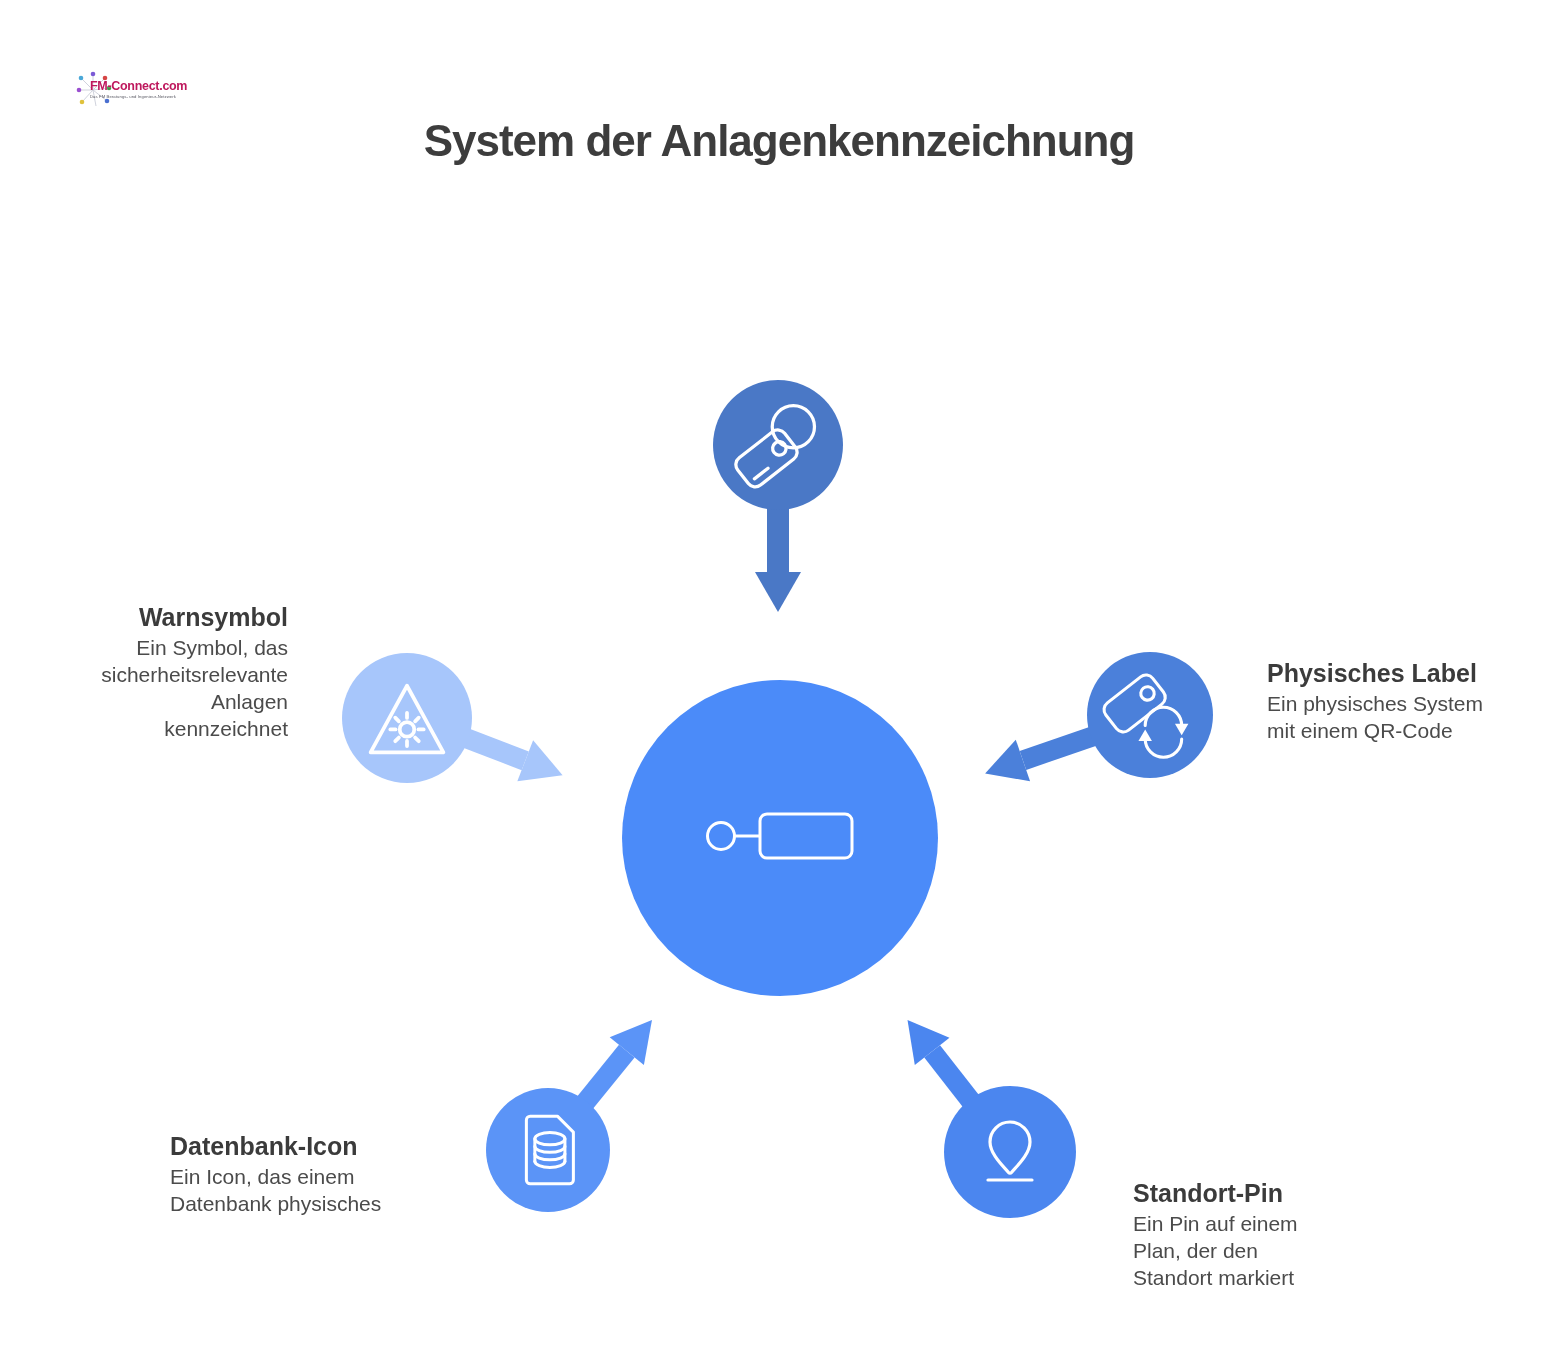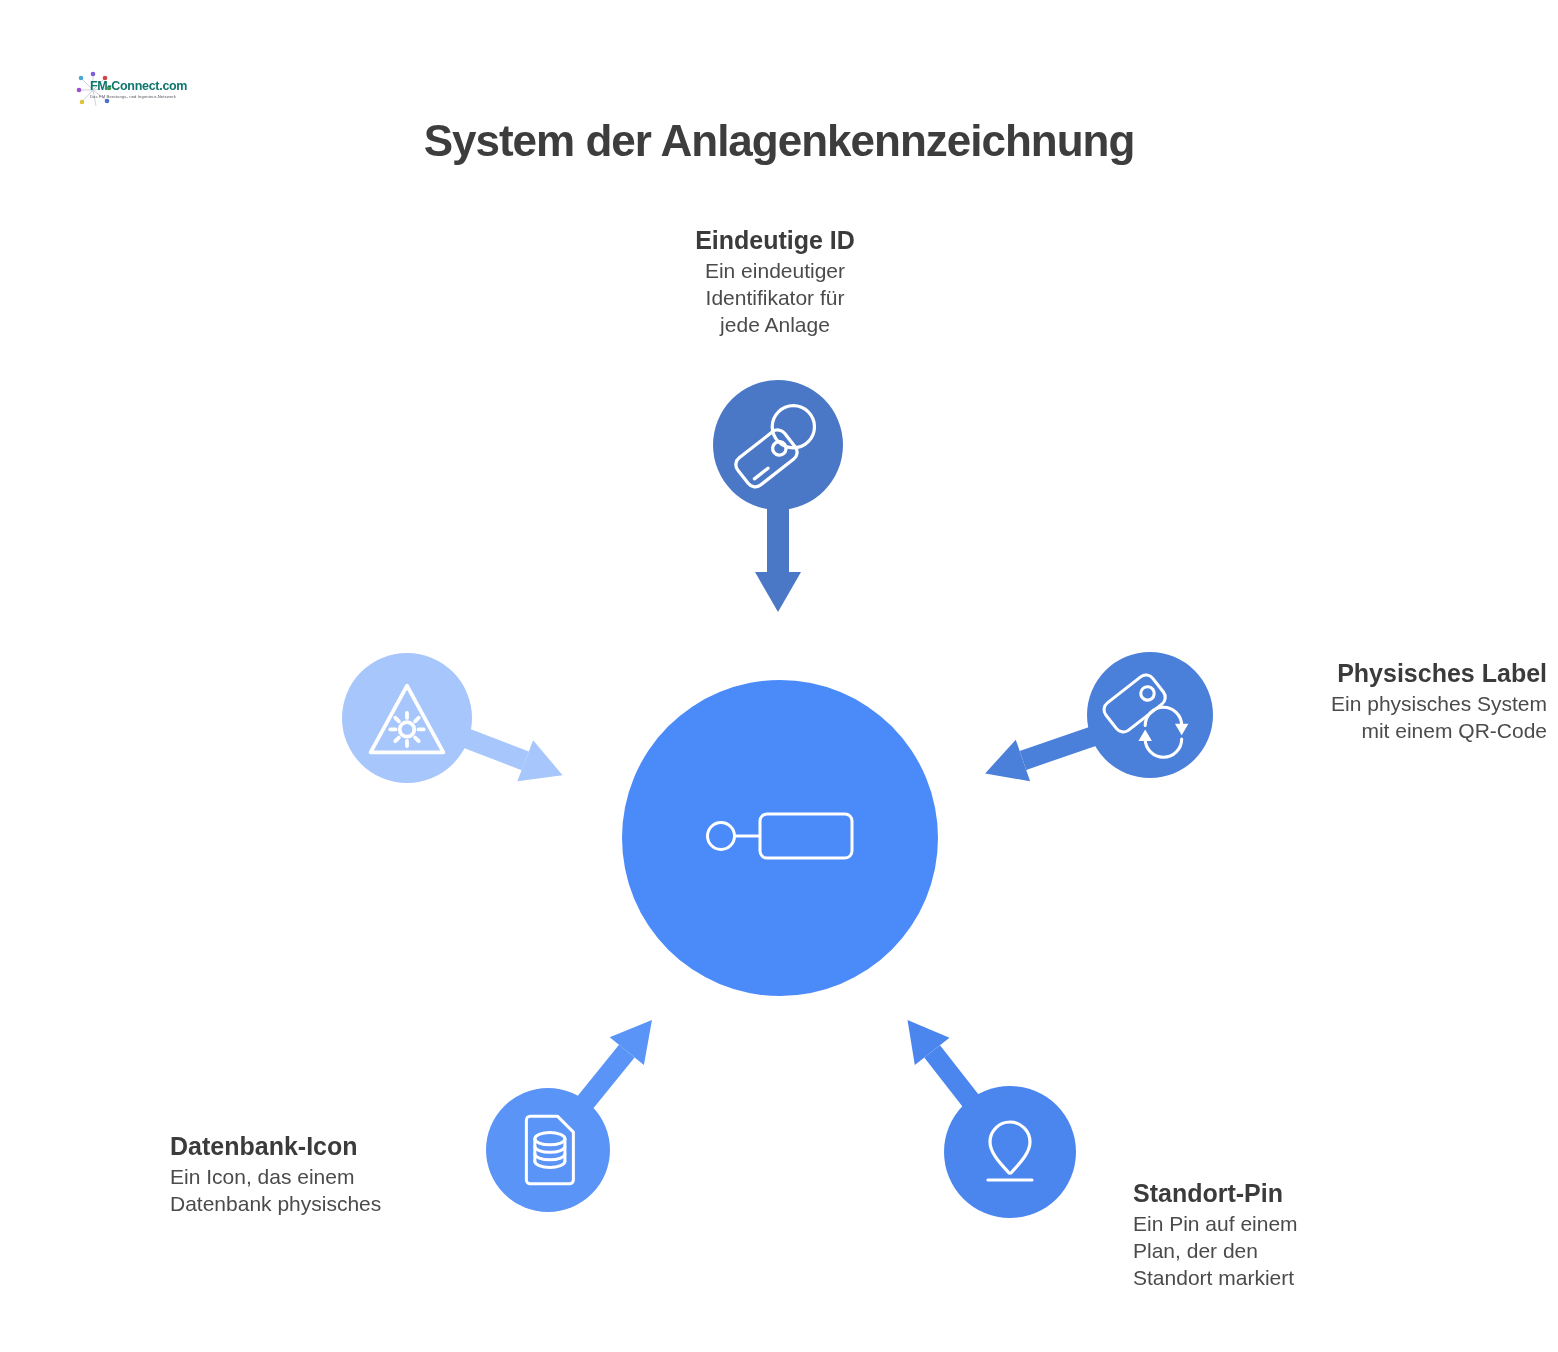--- a/index.html
+++ b/index.html
@@ -4,21 +4,21 @@
 <style>
   html,body{margin:0;padding:0;background:#ffffff;}
   .canvas{
     position:relative;width:1558px;height:1352px;background:#ffffff;overflow:hidden;
     font-family:"Liberation Sans","DejaVu Sans",sans-serif;
   }
   
   .logo{position:absolute;left:76px;top:72px;width:120px;height:44px;}
   .logo svg{position:absolute;left:0;top:-2px;}
   .logo-text{position:absolute;left:14px;top:8px;line-height:1;}
-  .logo-name{font-size:12.5px;font-weight:bold;color:#0f766e;letter-spacing:-0.3px;white-space:nowrap;text-shadow:0 0 1px #ffffff;}
+  .logo-name{font-size:12.5px;font-weight:bold;color:#be185d;letter-spacing:-0.3px;white-space:nowrap;text-shadow:0 0 1px #ffffff;}
   .logo-tagline{font-size:4.2px;color:#585862;margin-top:2px;white-space:nowrap;letter-spacing:0.1px;}
   
   .title{
     position:absolute;left:0;right:0;top:108px;text-align:center;
     font-size:44px;font-weight:bold;color:#3d3d3d;letter-spacing:-1px;line-height:1.1;margin-top:9px;
   }
   
   .circle{position:absolute;border-radius:50%;display:flex;align-items:center;justify-content:center;}
   .c-center{left:622px;top:680px;width:316px;height:316px;}
   .c-top{left:713px;top:380px;width:130px;height:130px;}
@@ -27,21 +27,21 @@
   .c-bottom-left{left:486px;top:1088px;width:124px;height:124px;}
   .c-left{left:342px;top:653px;width:130px;height:130px;}
   .circle svg{display:block;}
   
   .arrows{position:absolute;left:0;top:0;width:1558px;height:1352px;pointer-events:none;}
   
   .node-text{position:absolute;color:#4b4b4b;}
   .node-text .h{font-size:25px;font-weight:bold;color:#3b3b3b;line-height:30px;margin-bottom:2px;}
   .node-text .l{font-size:21px;line-height:27px;}
   .t-top{left:575px;top:225px;width:400px;text-align:center;}
-  .t-right{left:1267px;top:658px;width:280px;text-align:right;}
+  .t-right{left:1267px;top:658px;width:280px;text-align:left;}
   .t-bottom-right{left:1133px;top:1130px;width:260px;text-align:left;margin-top:48px;}
   .t-bottom-left{left:170px;top:1131px;width:250px;text-align:left;}
   .t-left{left:38px;top:602px;width:250px;text-align:right;}
 </style>
 </head>
 <body>
 
 <div class="canvas">
 
   <div class="logo">
@@ -106,26 +106,20 @@
   <div class="circle c-top" style="background-color: rgb(74, 120, 198);">
     <svg width="96" height="96" viewBox="0 0 100 100" fill="none" stroke="#ffffff" stroke-width="3.4" stroke-linecap="round" stroke-linejoin="round">
       <circle cx="66" cy="31" r="22"></circle>
       <g transform="rotate(-38 38 64)">
         <rect x="7" y="46" width="62" height="36" rx="9"></rect>
         <circle cx="55" cy="64" r="7"></circle>
         <line x1="15" y1="73" x2="33" y2="73"></line>
       </g>
     </svg>
   </div>
-  <div class="node-text t-top">
-    <div class="h">Eindeutige ID</div>
-    <div class="l">Ein eindeutiger</div>
-    <div class="l">Identifikator für</div>
-    <div class="l">jede Anlage</div>
-  </div>
 
   <div class="circle c-right" style="background-color: rgb(75, 128, 218);">
     <svg width="96" height="96" viewBox="0 0 100 100" fill="none" stroke="#ffffff" stroke-width="3.2" stroke-linecap="round" stroke-linejoin="round">
       <g transform="rotate(-38 34 38)">
         <rect x="3" y="20" width="62" height="36" rx="9"></rect>
         <circle cx="51" cy="38" r="7"></circle>
       </g>
       <path d="M45,61 A19,19 0 0 1 83,61"></path>
       <polygon points="76,59 90,59 83,71" fill="#ffffff" stroke="none"></polygon>
       <path d="M83,75 A19,19 0 0 1 45,75"></path>
@@ -175,14 +169,21 @@
       <line x1="50" y1="50" x2="50" y2="45"></line>
       <line x1="50" y1="72" x2="50" y2="77"></line>
       <line x1="61" y1="61" x2="66" y2="61"></line>
       <line x1="39" y1="61" x2="34" y2="61"></line>
       <line x1="57.8" y1="53.2" x2="61.3" y2="49.7"></line>
       <line x1="42.2" y1="68.8" x2="38.7" y2="72.3"></line>
       <line x1="57.8" y1="68.8" x2="61.3" y2="72.3"></line>
       <line x1="42.2" y1="53.2" x2="38.7" y2="49.7"></line>
     </svg>
   </div>
+  <div class="node-text t-left">
+    <div class="h">Warnsymbol</div>
+    <div class="l">Ein Symbol, das</div>
+    <div class="l">sicherheitsrelevante</div>
+    <div class="l">Anlagen</div>
+    <div class="l">kennzeichnet</div>
+  </div>
 
 </div>
 
 </body></html>

